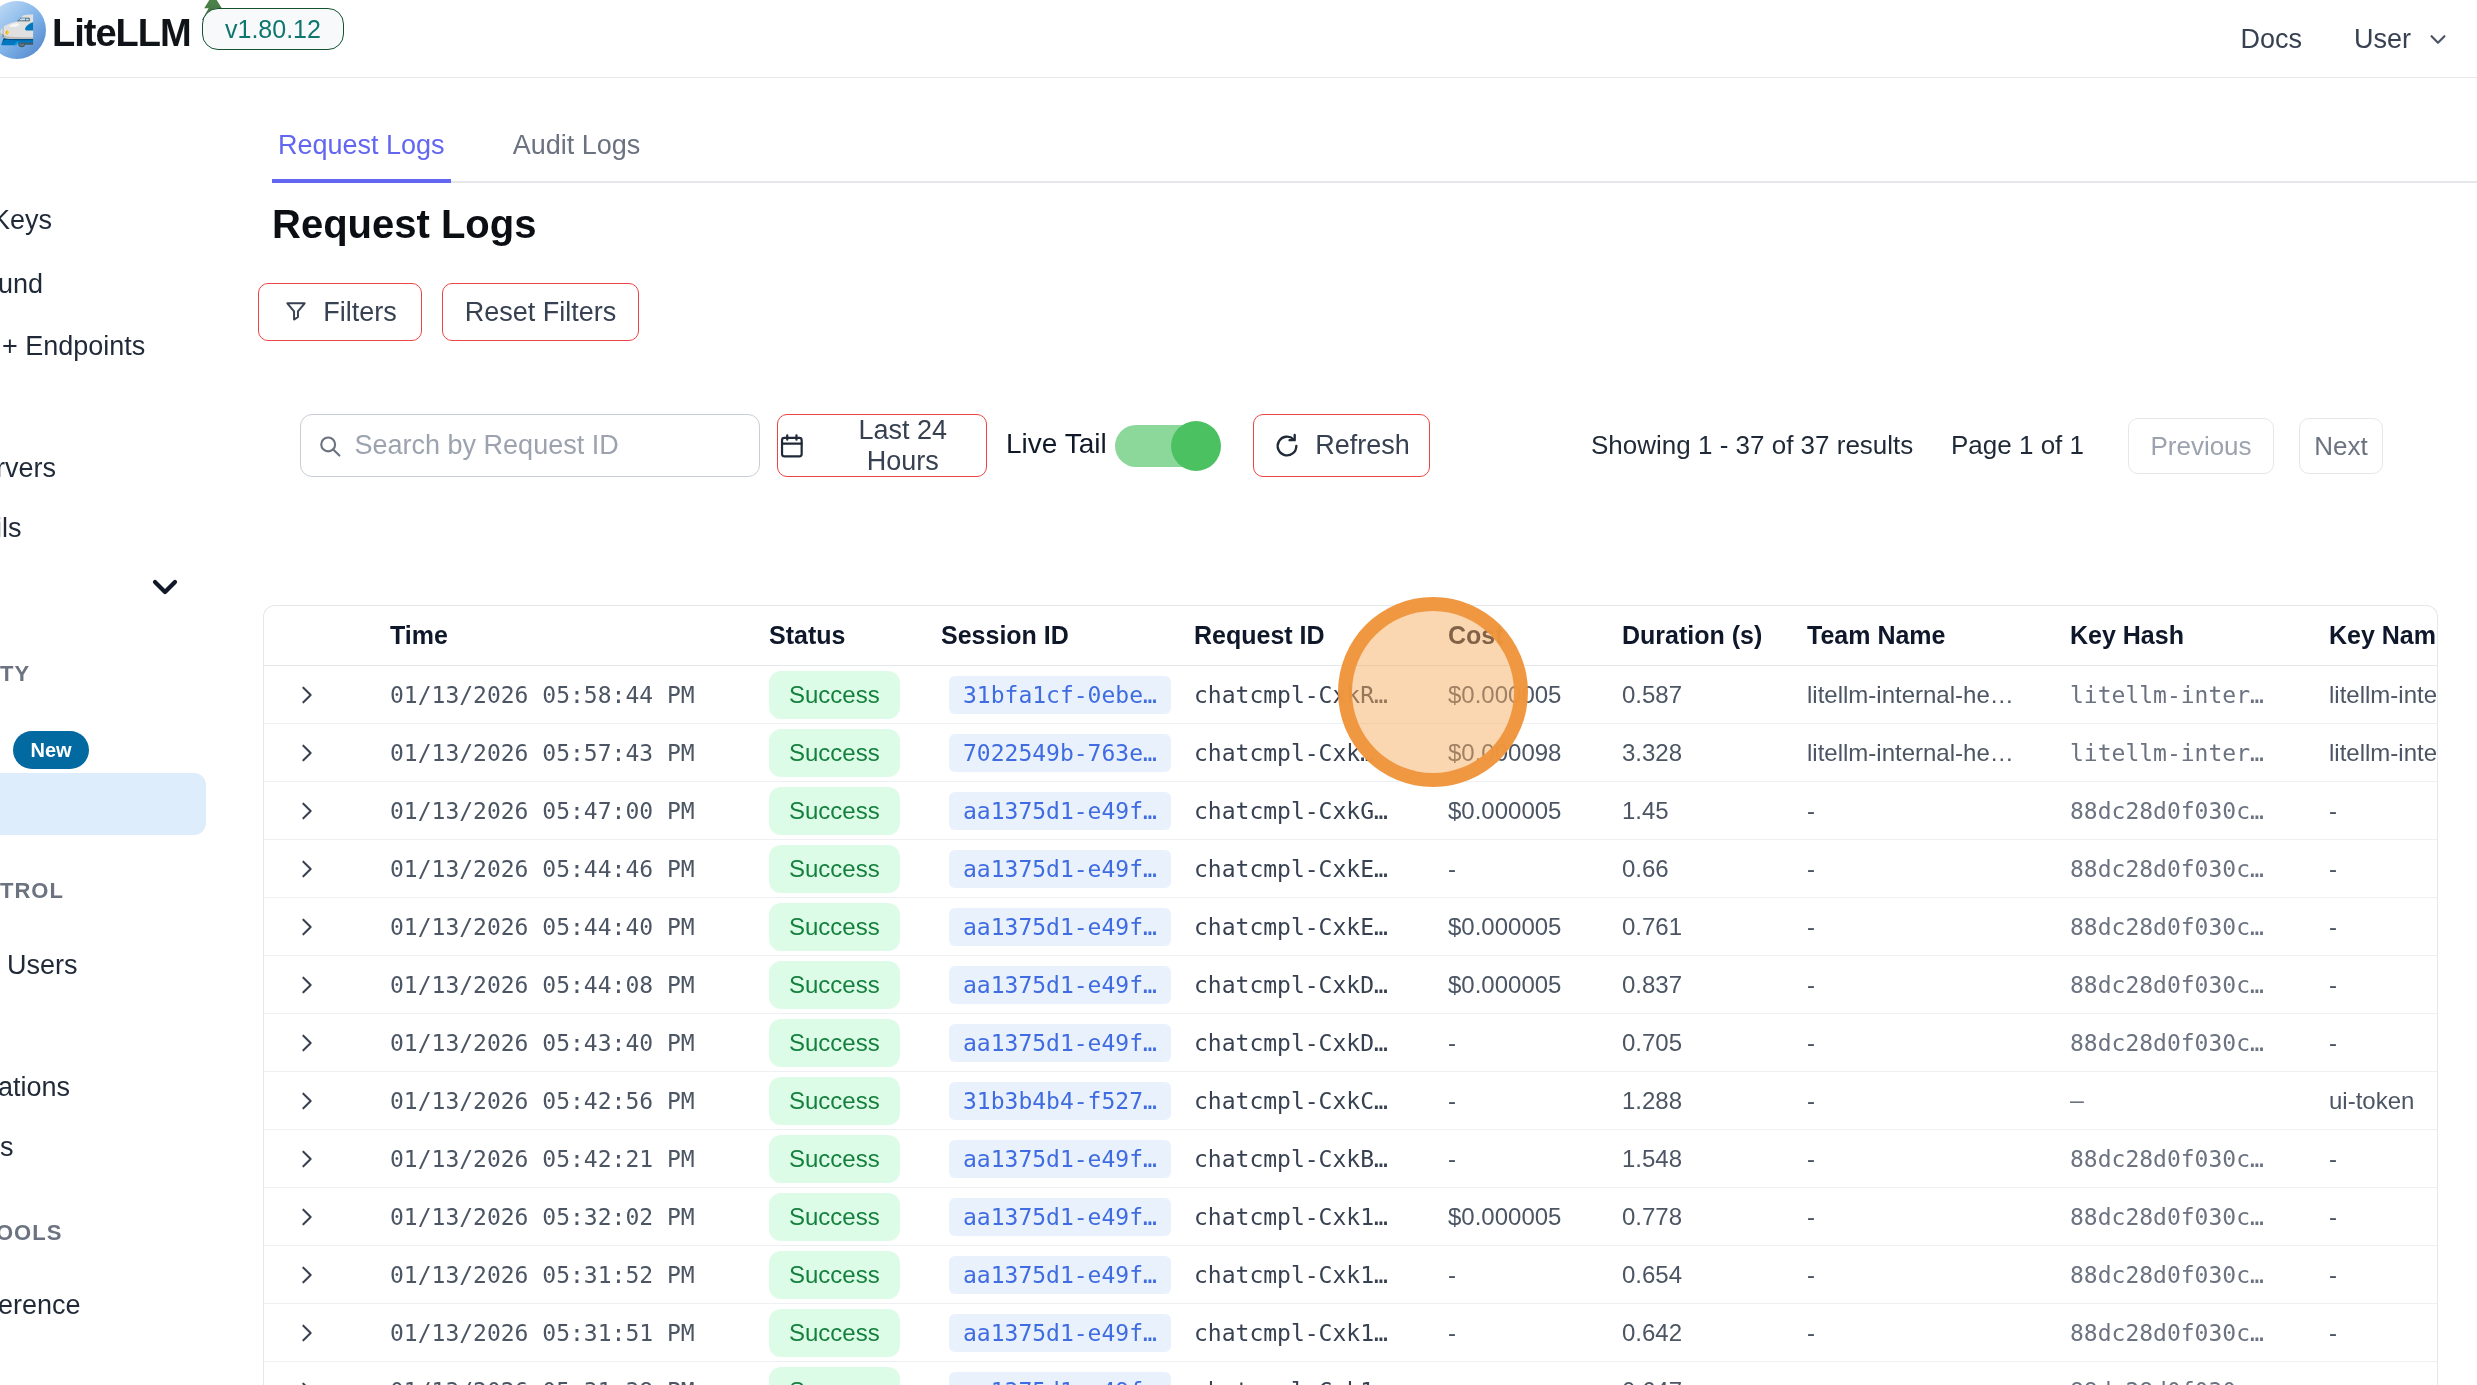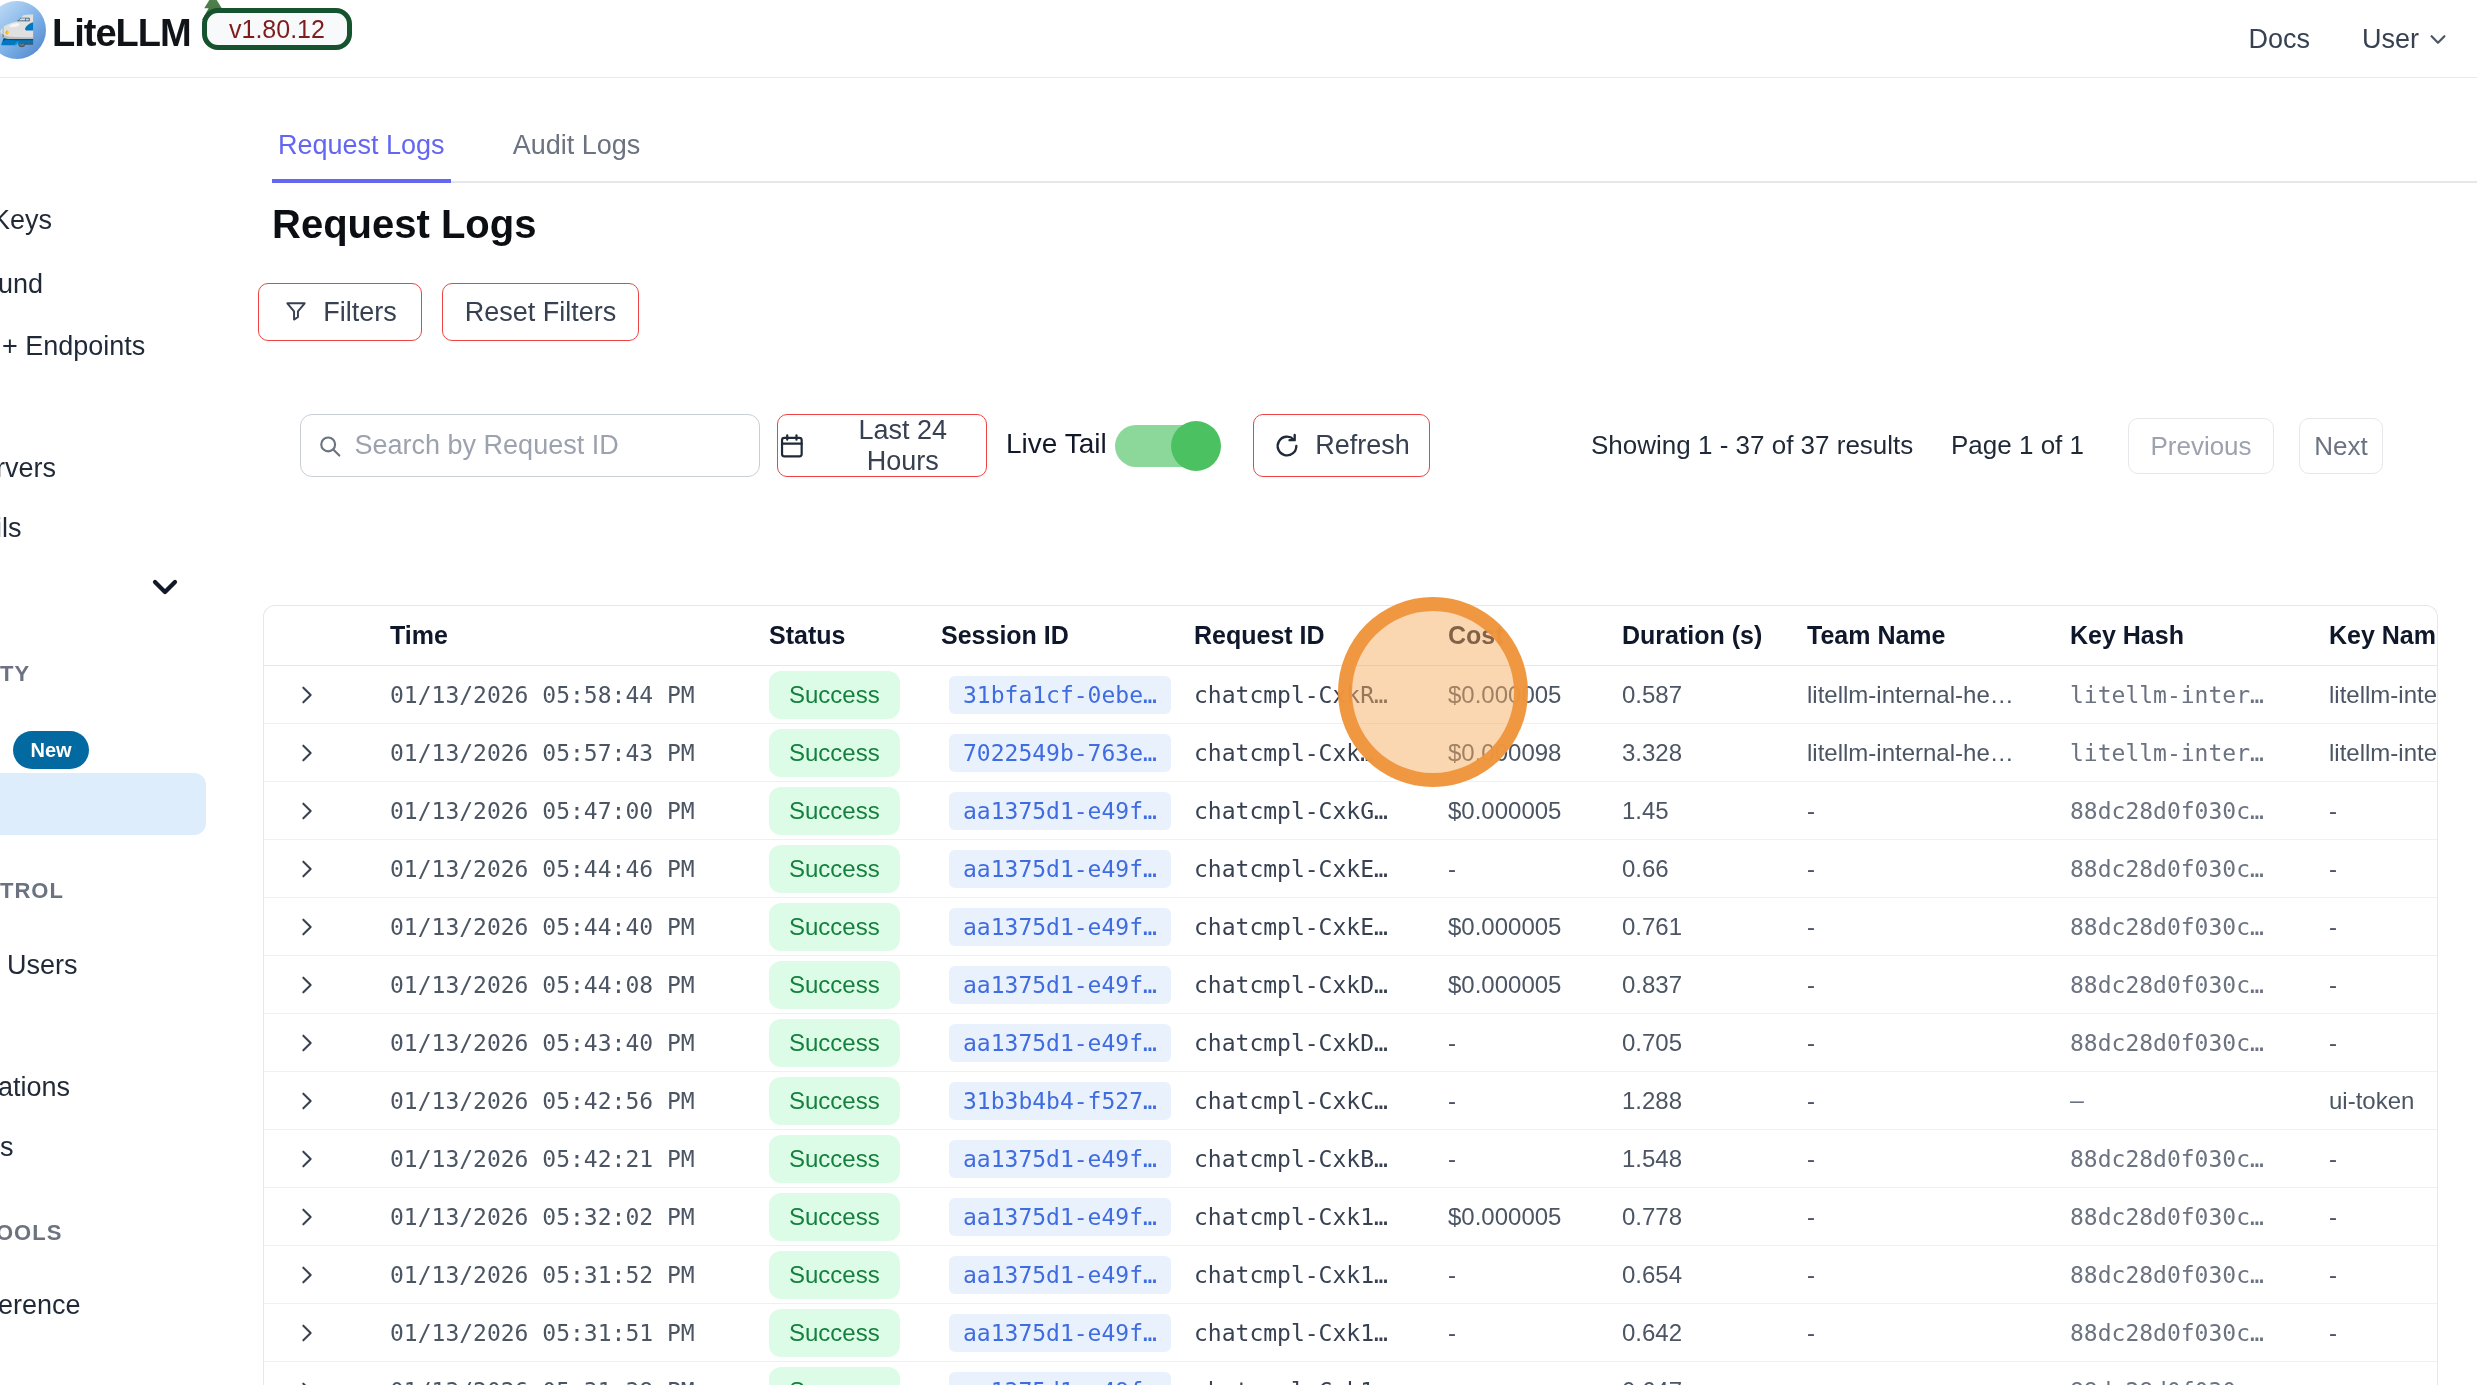--- a/index.html
+++ b/index.html
@@ -10,25 +10,25 @@
   
   .topbar { position:absolute; left:0; top:0; width:2477px; height:78px;
     border-bottom:1px solid #e9eaee; background:#fff; z-index:30; }
   .logo-circle { position:absolute; left:-12px; top:1px; width:58px; height:58px; border-radius:50%;
     background:linear-gradient(135deg,#cfe4f7 0%,#7fb3e8 55%,#4a7fc9 100%);
     display:flex; align-items:center; justify-content:center; font-size:30px; overflow:hidden; }
   .brand { position:absolute; left:52px; top:12px; font-size:38px; font-weight:700; color:#101418; letter-spacing:-1px; }
   .sprout { position:absolute; left:202px; top:-6px; width:22px; height:26px;
     background:linear-gradient(180deg,#3f7d3a,#2c5e2e); clip-path:polygon(50% 0,90% 55%,70% 55%,100% 100%,0 100%,30% 55%,10% 55%); opacity:.9; }
   .version-badge { position:absolute; left:202px; top:8px; height:42px; padding:0 22px;
-    background:#f8f9fb; border:5px solid #14532d; border-radius:16px;
-    display:flex; align-items:center; font-size:25px; color:#7f1d1d; }
+    background:#f8f9fb; border:1px solid #14532d; border-radius:16px;
+    display:flex; align-items:center; font-size:25px; color:#0f766e; }
   .topnav { position:absolute; right:28px; top:0; height:78px; display:flex; align-items:center; gap:52px; }
   .topnav-link { font-size:27px; color:#374151; cursor:pointer; }
-  .user-wrap { display:flex; align-items:center; gap:8px; }
+  .user-wrap { display:flex; align-items:center; gap:16px; }
   .chev-down { width:22px; height:22px; }
 
   
   .side-frag { position:absolute; font-size:27px; color:#1f2937; white-space:nowrap; }
   .side-section { position:absolute; font-size:22px; font-weight:700; letter-spacing:1px; color:#6b7280; white-space:nowrap; }
   .side-chevron { position:absolute; left:150px; top:576px; }
   .new-badge { position:absolute; left:13px; top:731px; width:76px; height:38px; border-radius:19px;
     background:#0369a1; color:#fff; font-size:20px; font-weight:600; display:flex; align-items:center; justify-content:center; }
   .side-selected { position:absolute; left:-14px; top:773px; width:220px; height:62px; border-radius:12px; background:#ddedfb; }
 

